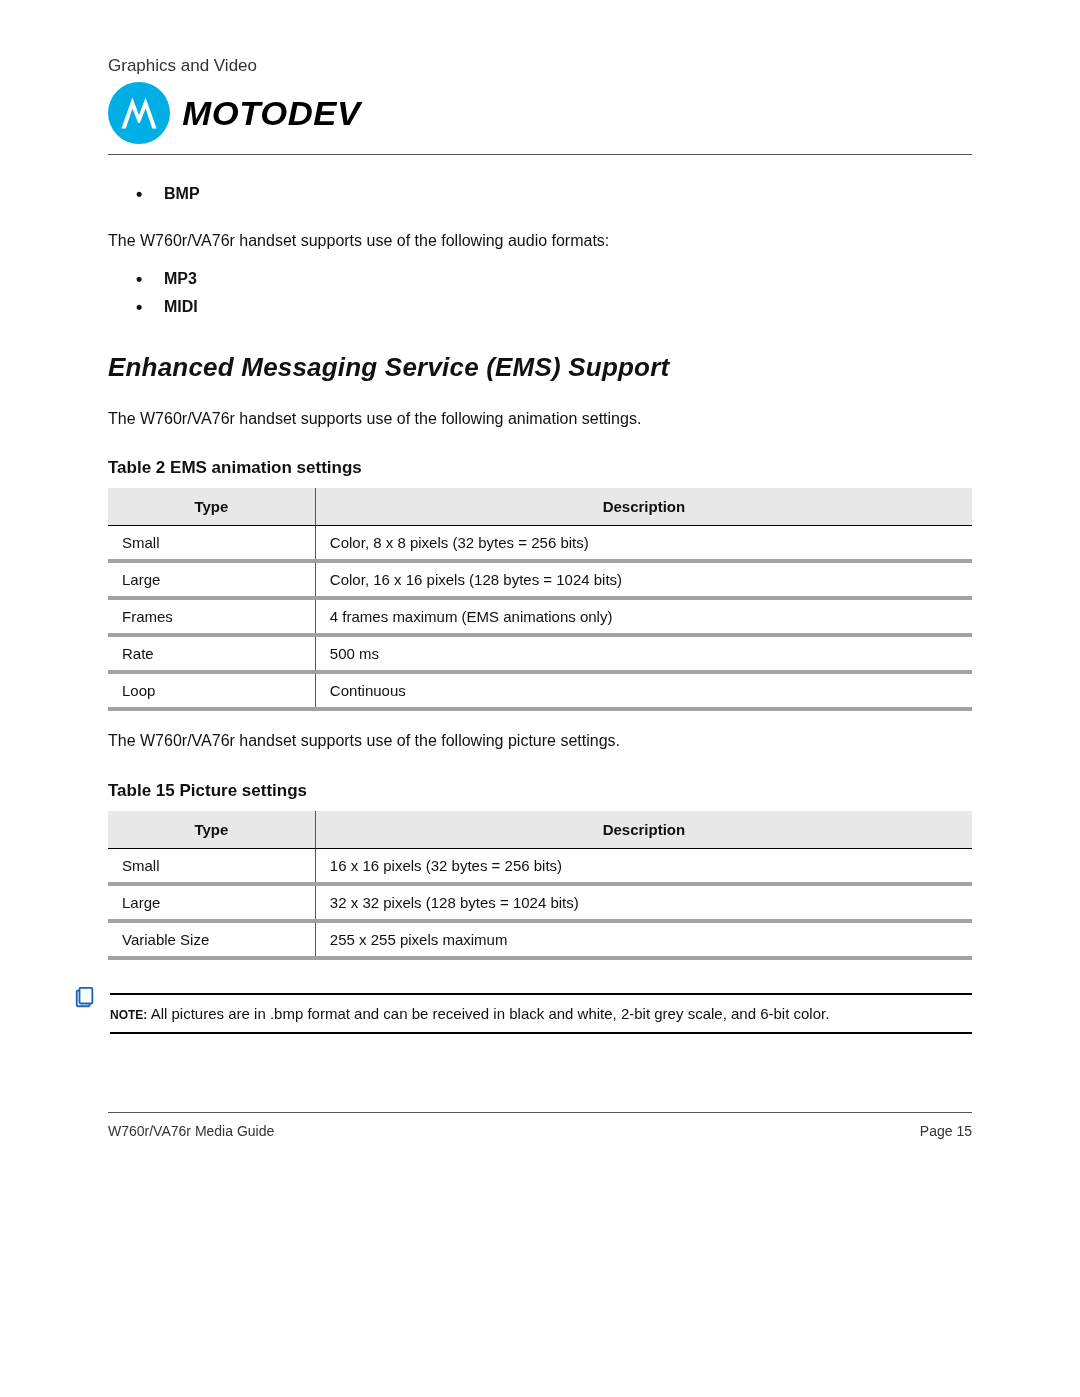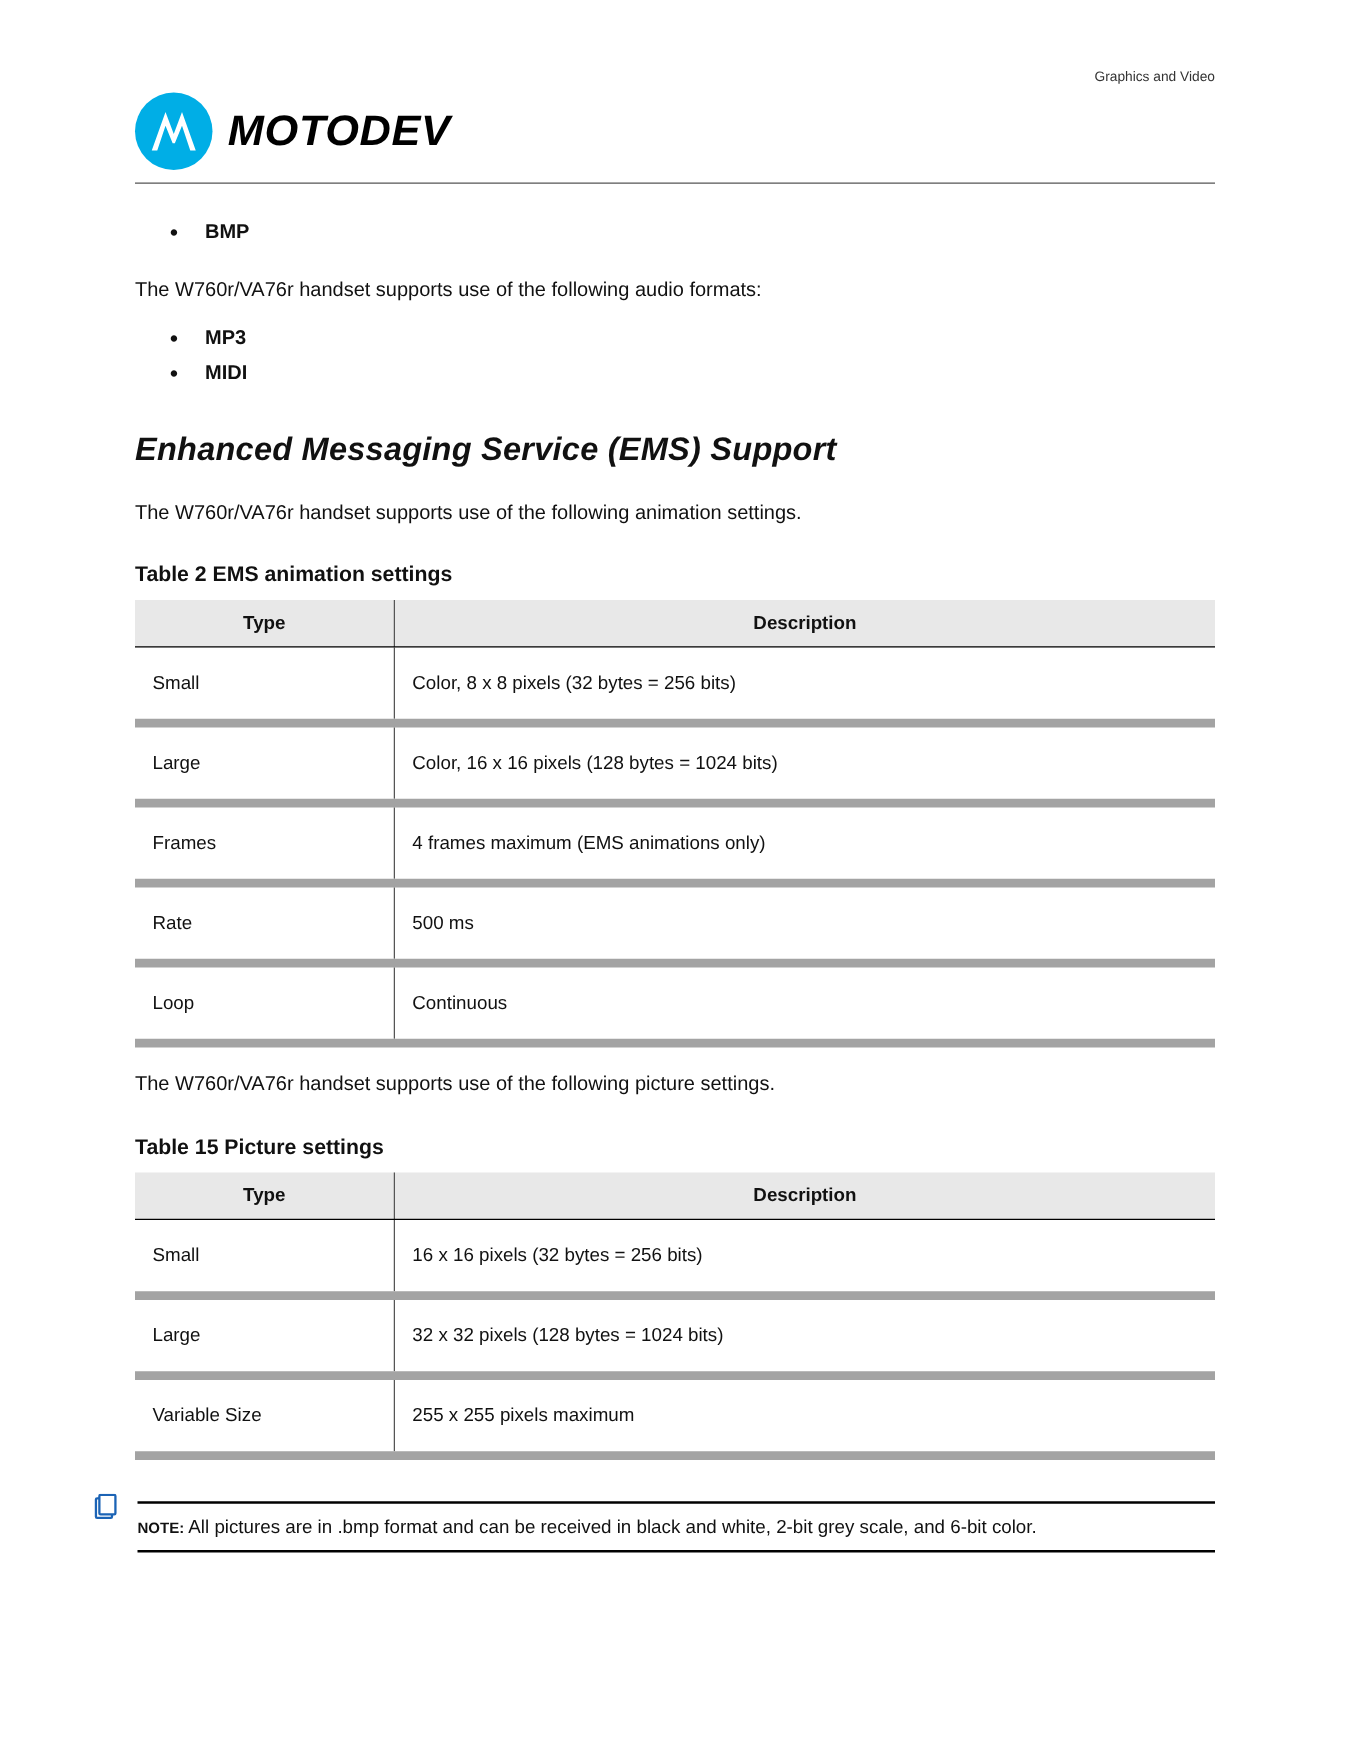--- a/index.html
+++ b/index.html
@@ -9,22 +9,21 @@
     font-family: Arial, Helvetica, sans-serif;
     color: #111;
     width: 1080px;
     min-height: 1397px;
     position: relative;
   }
   .page {
     padding: 56px 108px 56px 108px;
   }
   .running-head {
-    text-align: right;
-    font-size: 11px;
+    font-size: 17px;
     color: #333;
     margin-bottom: 6px;
   }
   .brand-row {
     display: flex;
     align-items: center;
     gap: 14px;
   }
   .logo-badge {
     width: 62px; height: 62px;
@@ -98,22 +97,22 @@
   }
   table.spec thead th {
     background: #e8e8e8;
     border-bottom: 1px solid #000;
     font-weight: bold;
     text-align: center;
     padding: 10px 8px;
   }
   table.spec th.col-type { width: 24%; }
   table.spec td {
-    border-bottom: 7px solid #a3a3a3;
-    padding: 20px 14px;
+    border-bottom: 4px solid #a3a3a3;
+    padding: 8px 14px;
     vertical-align: middle;
   }
   table.spec th:first-child,
   table.spec td:first-child {
     border-right: 1px solid #555;
   }
   .note-block {
     display: flex;
     gap: 14px;
     margin: 10px 0 0 -34px;
@@ -244,14 +243,18 @@
     <div class="note-body">
       <hr class="heavy note-rule-top">
       <div class="note-text">
         <span class="note-label">NOTE:</span>
         <span>All pictures are in .bmp format and can be received in black and white, 2-bit grey scale, and 6-bit color.</span>
       </div>
       <hr class="heavy note-rule-bot">
     </div>
   </div>
 
+  <div class="footer">
+    <span>W760r/VA76r Media Guide</span>
+    <span>Page 15</span>
+  </div>
 
 </div>
 
 </body></html>

